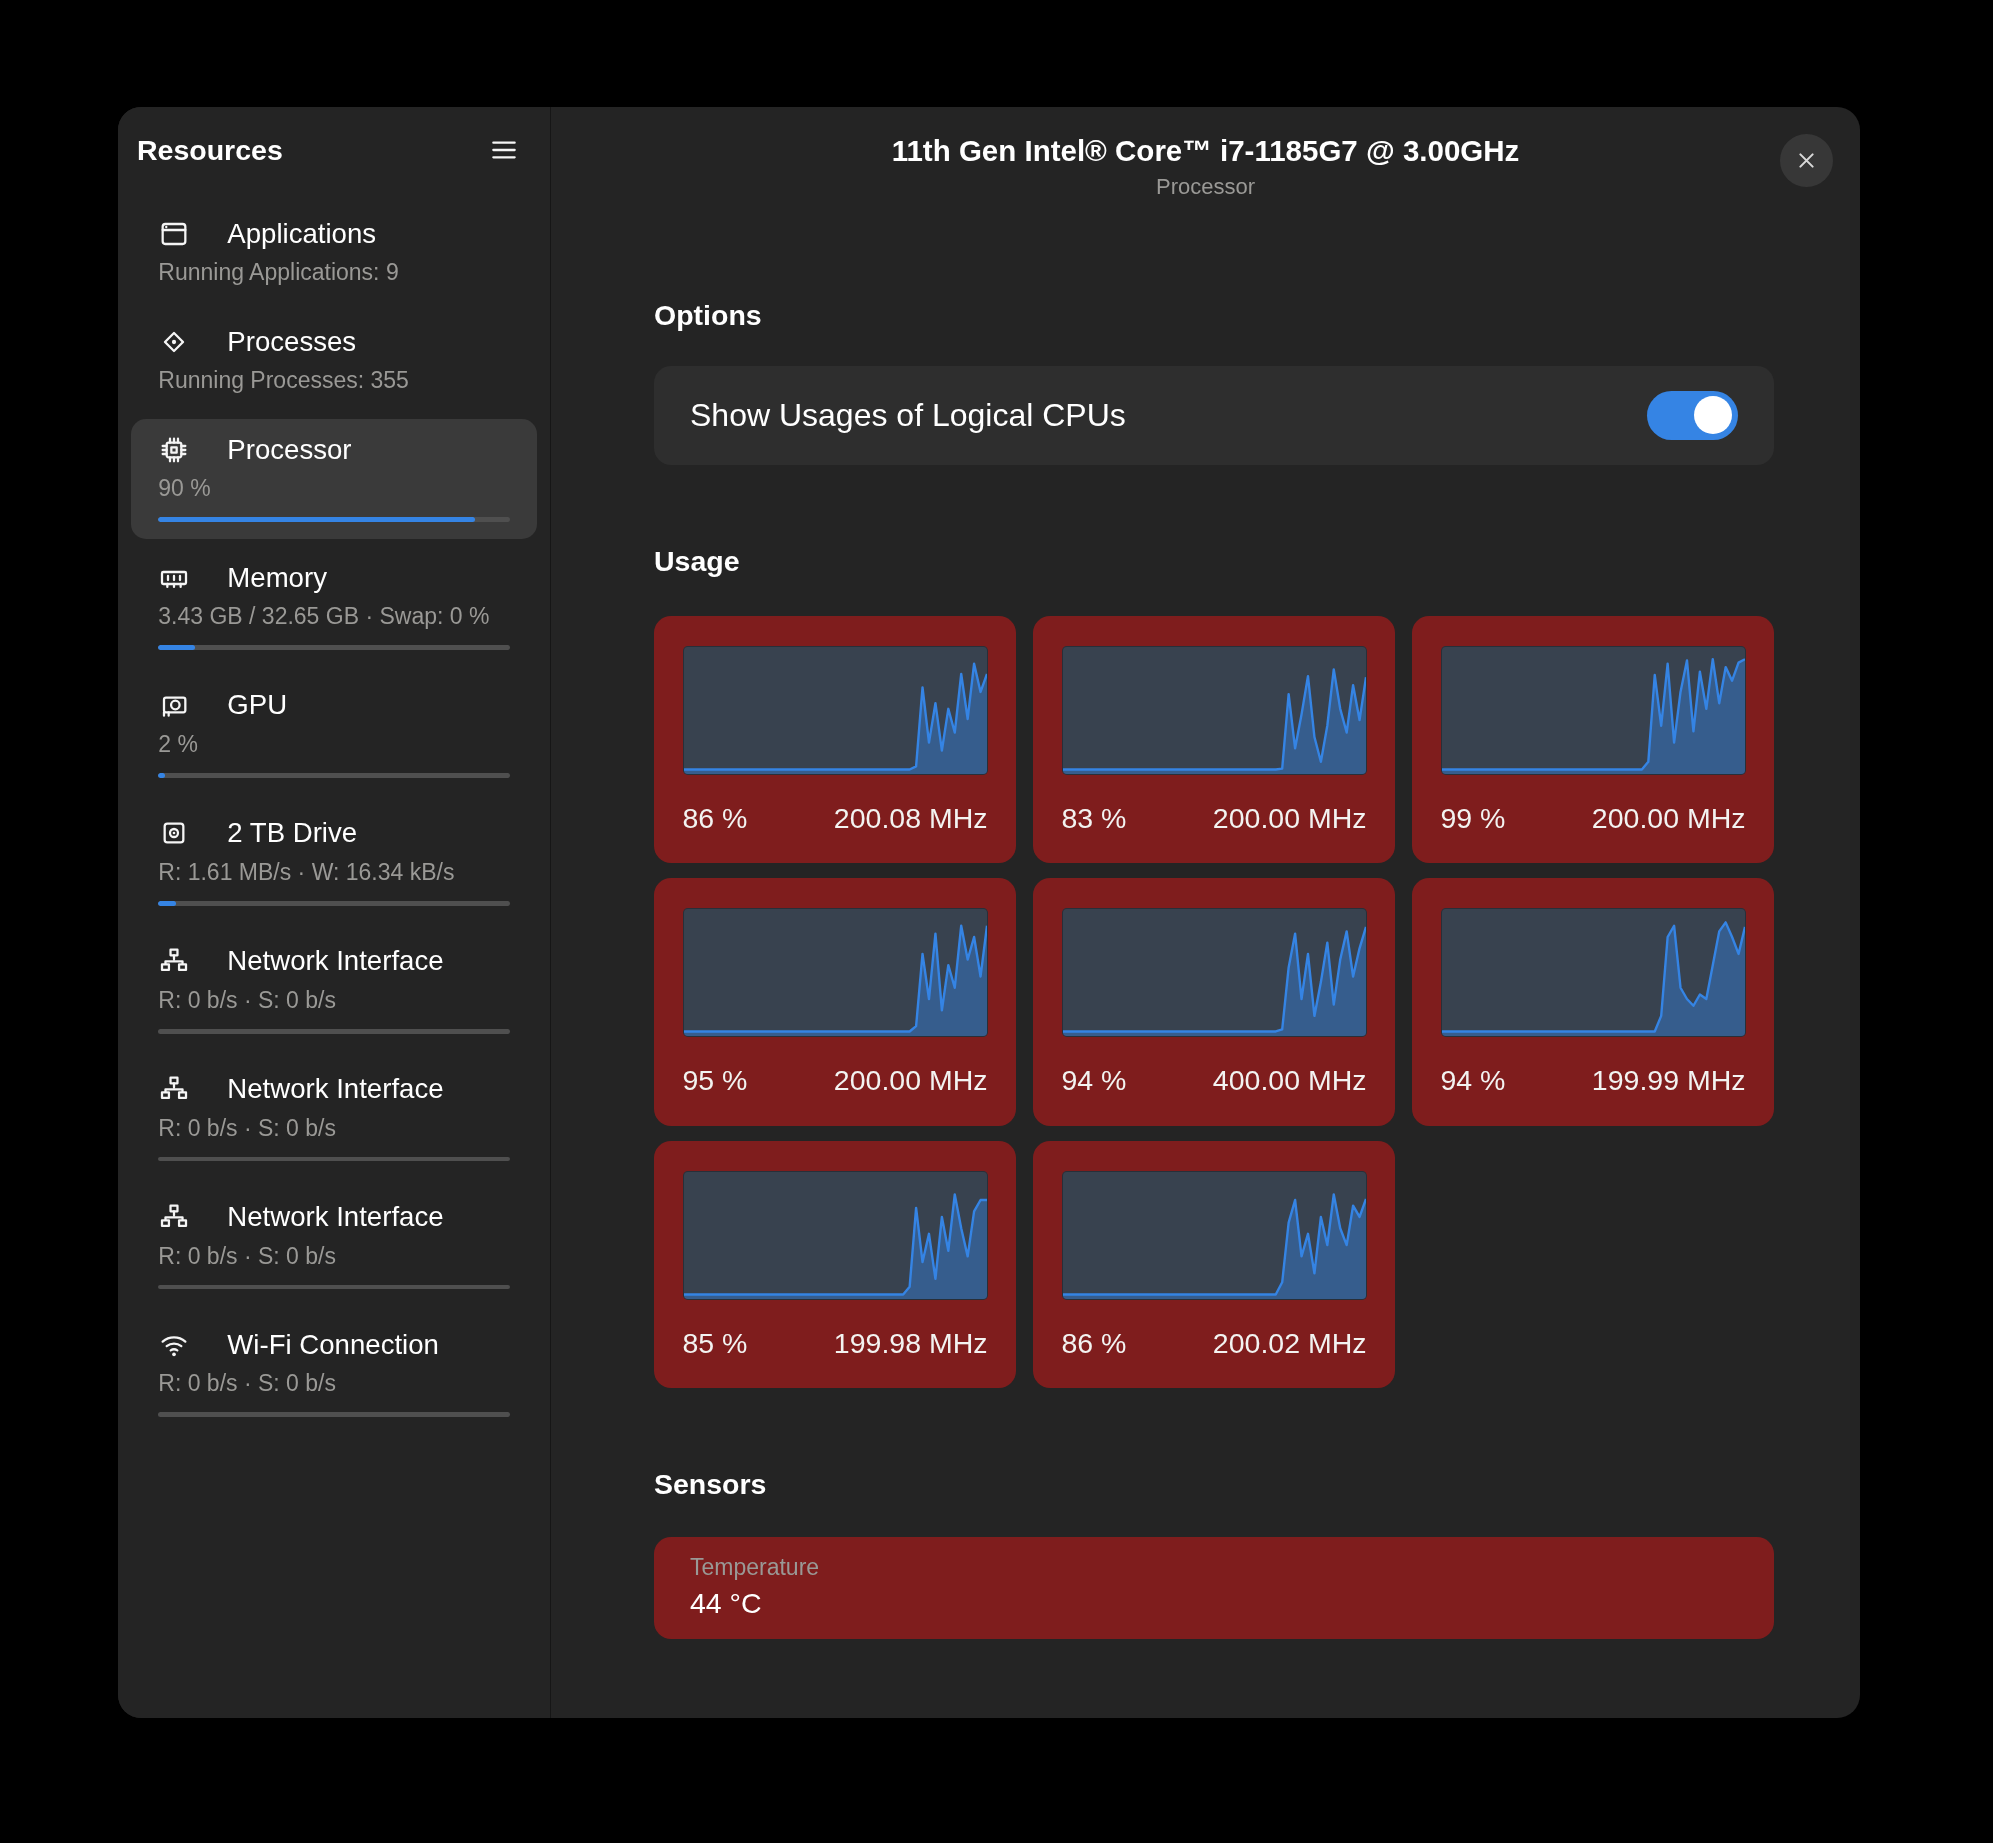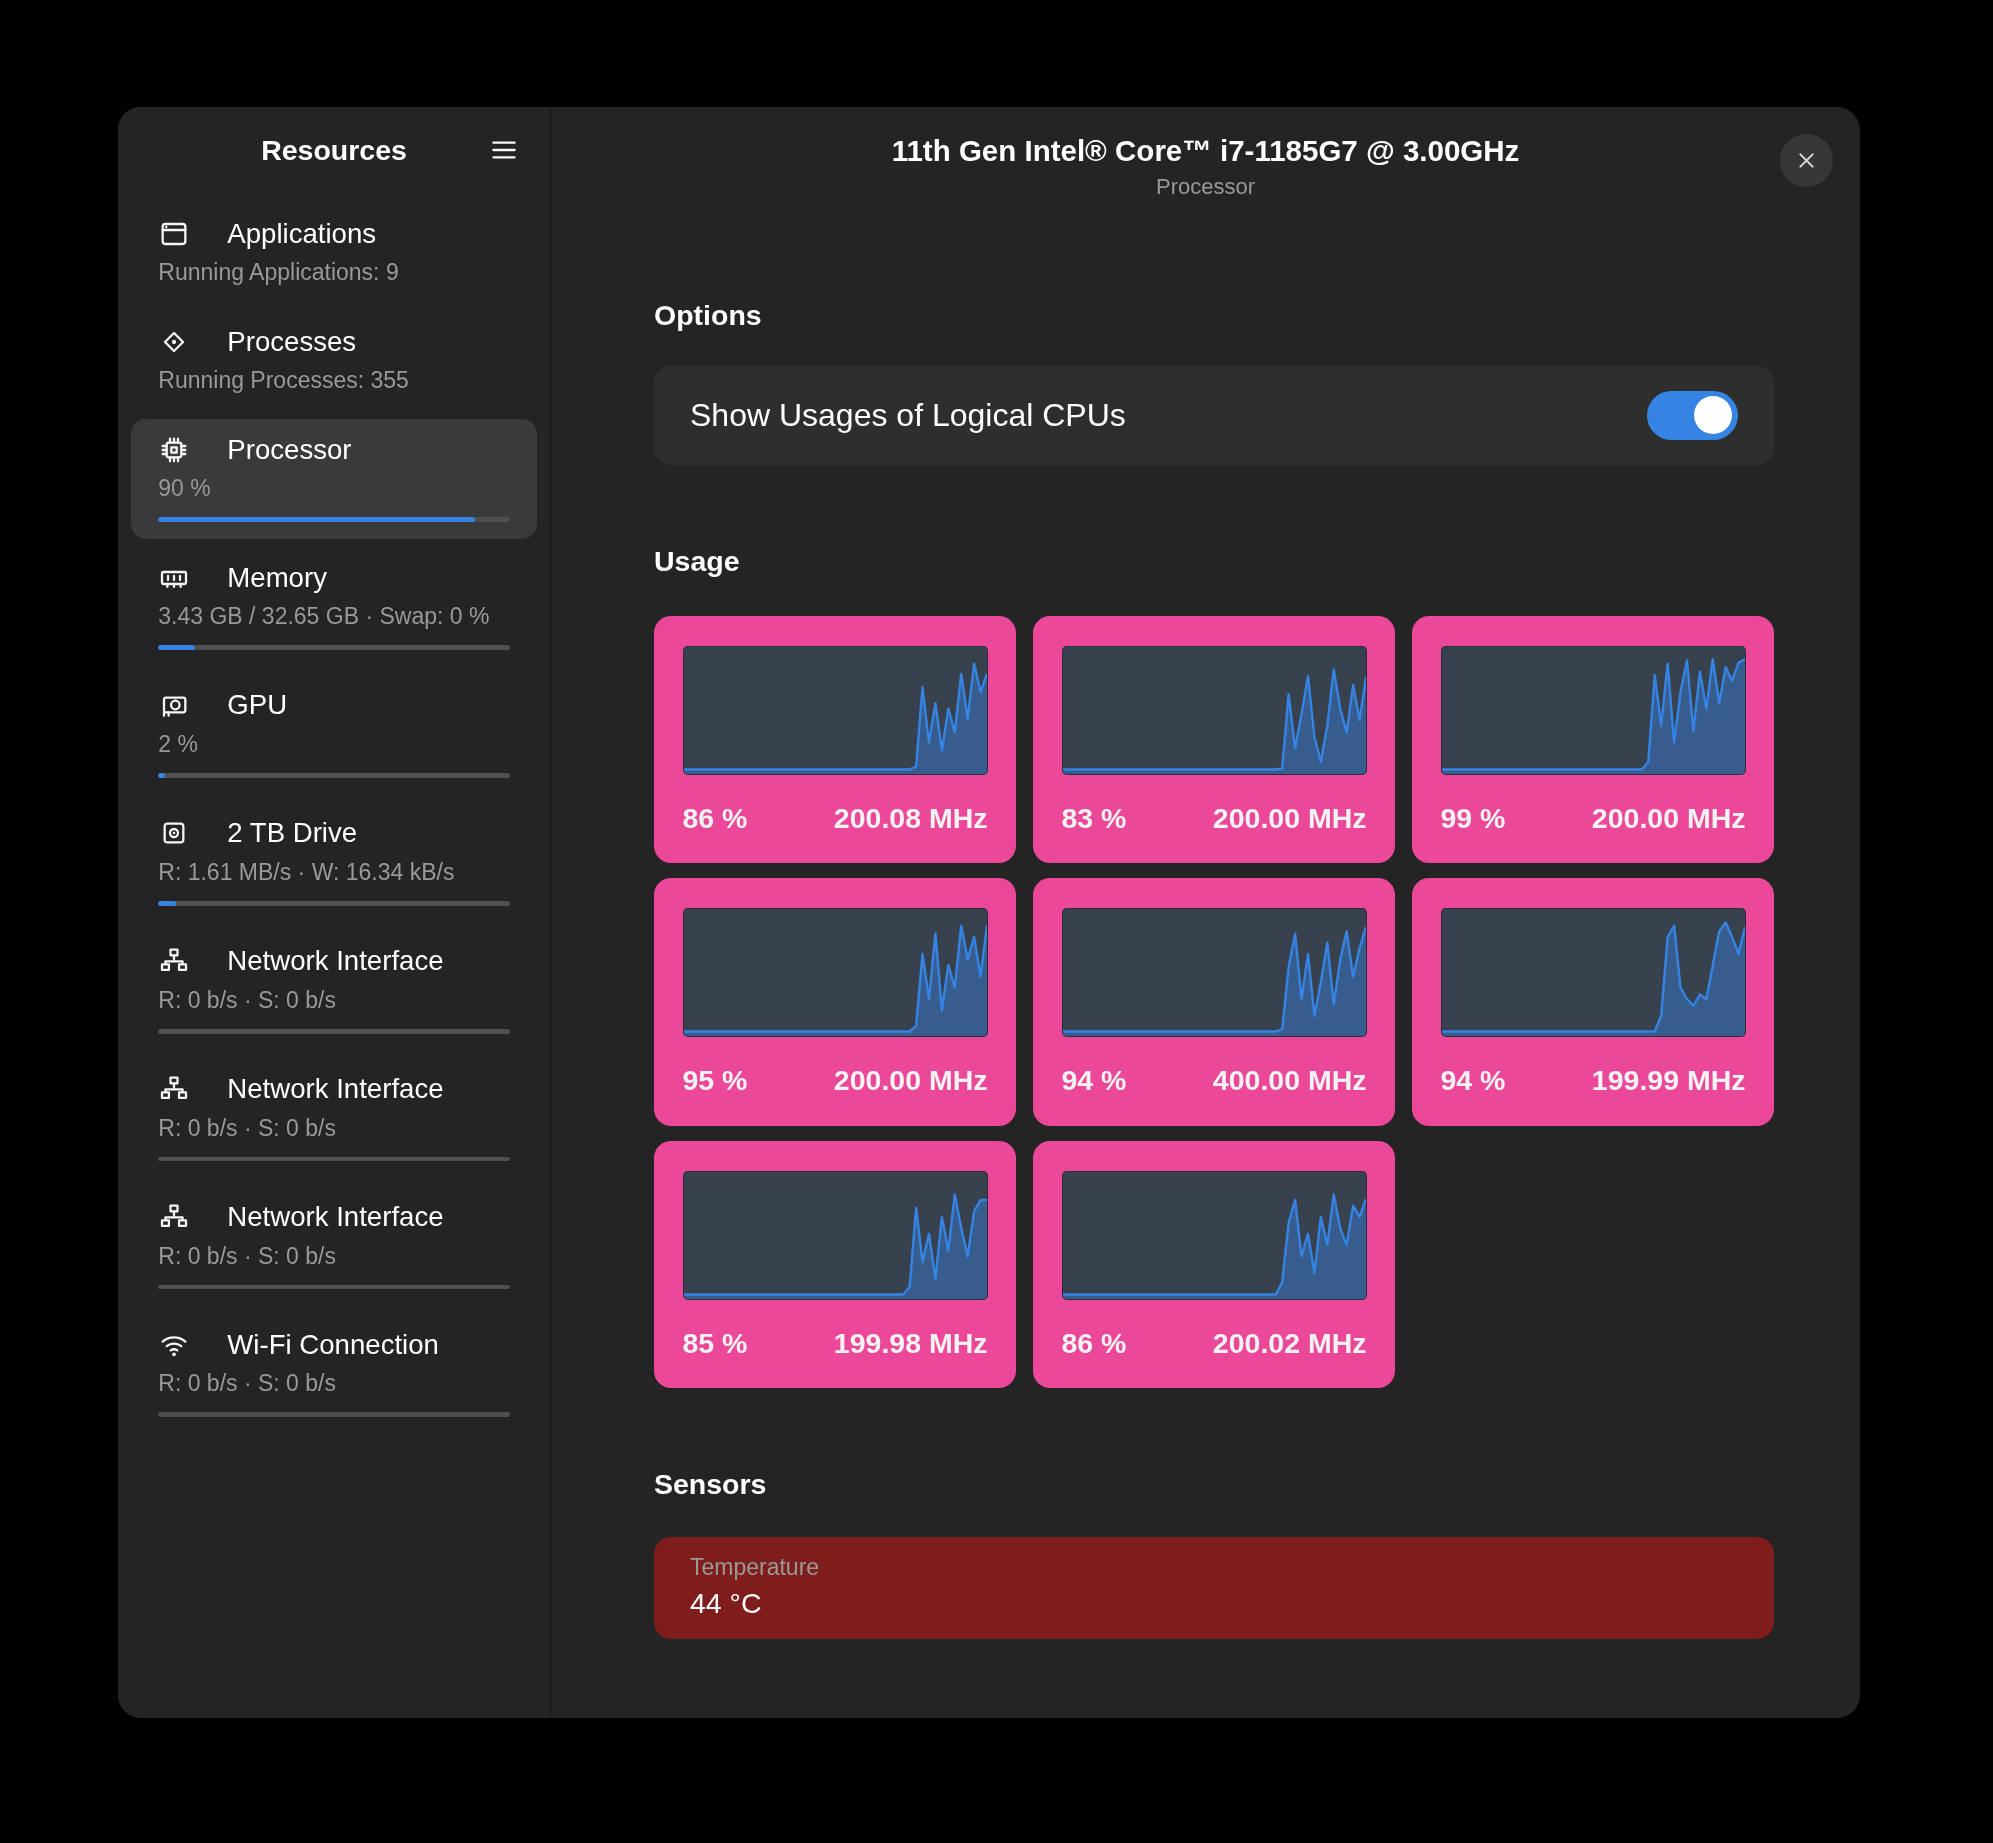--- a/index.html
+++ b/index.html
@@ -18,21 +18,21 @@
     display: flex; overflow: hidden;
   }
   
   .sidebar {
     width: 433px; min-width: 433px; background: #242424;
     border-right: 1px solid #161616;
     display: flex; flex-direction: column;
   }
   .sidebar-header {
     height: 86px; display: flex; align-items: center; position: relative;
-    padding: 0 19px; justify-content: center;
+    padding: 0 19px; justify-content: flex-start;
   }
   .sidebar-title { font-size: 28.5px; font-weight: bold; color: #fff; }
   .menu-button {
     position: absolute; right: 21px; top: 19px;
     width: 51px; height: 48px; border-radius: 11.4px;
     display: flex; align-items: center; justify-content: center;
     background: transparent; cursor: pointer;
   }
   .sidebar-list { padding: 9.5px 13.3px; display: flex; flex-direction: column; }
   .side-item {
@@ -82,21 +82,21 @@
   .toggle .knob {
     position: absolute; top: 5.7px; right: 5.7px; width: 38px; height: 38px;
     border-radius: 50%; background: #ffffff;
   }
 
   .usage-grid {
     margin-top: 38px; display: grid;
     grid-template-columns: repeat(3, 1fr); gap: 15px 17px;
   }
   .usage-card {
-    background: #ec4899; border-radius: 17px; padding: 30px 28.5px 28.5px 28.5px; font-weight: bold;
+    background: #7f1d1d; border-radius: 17px; padding: 30px 28.5px 28.5px 28.5px;
   }
   .chart-box {
     height: 129px; background: #38424f; border-radius: 4.8px;
     border: 1px solid rgba(0,0,0,.28); overflow: hidden;
   }
   .chart-box svg { width: 100%; height: 100%; display: block; }
   .usage-stats { display: flex; justify-content: space-between; margin-top: 27px; }
   .usage-percent, .usage-freq { font-size: 28.5px; color: #f3f3f1; }
 
   .sensor-card {

